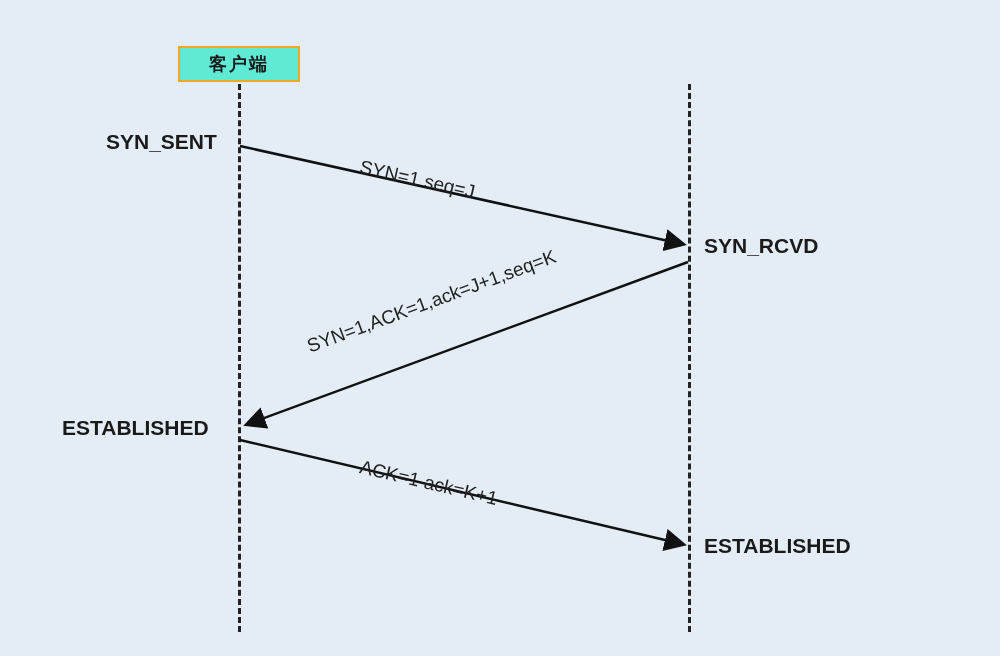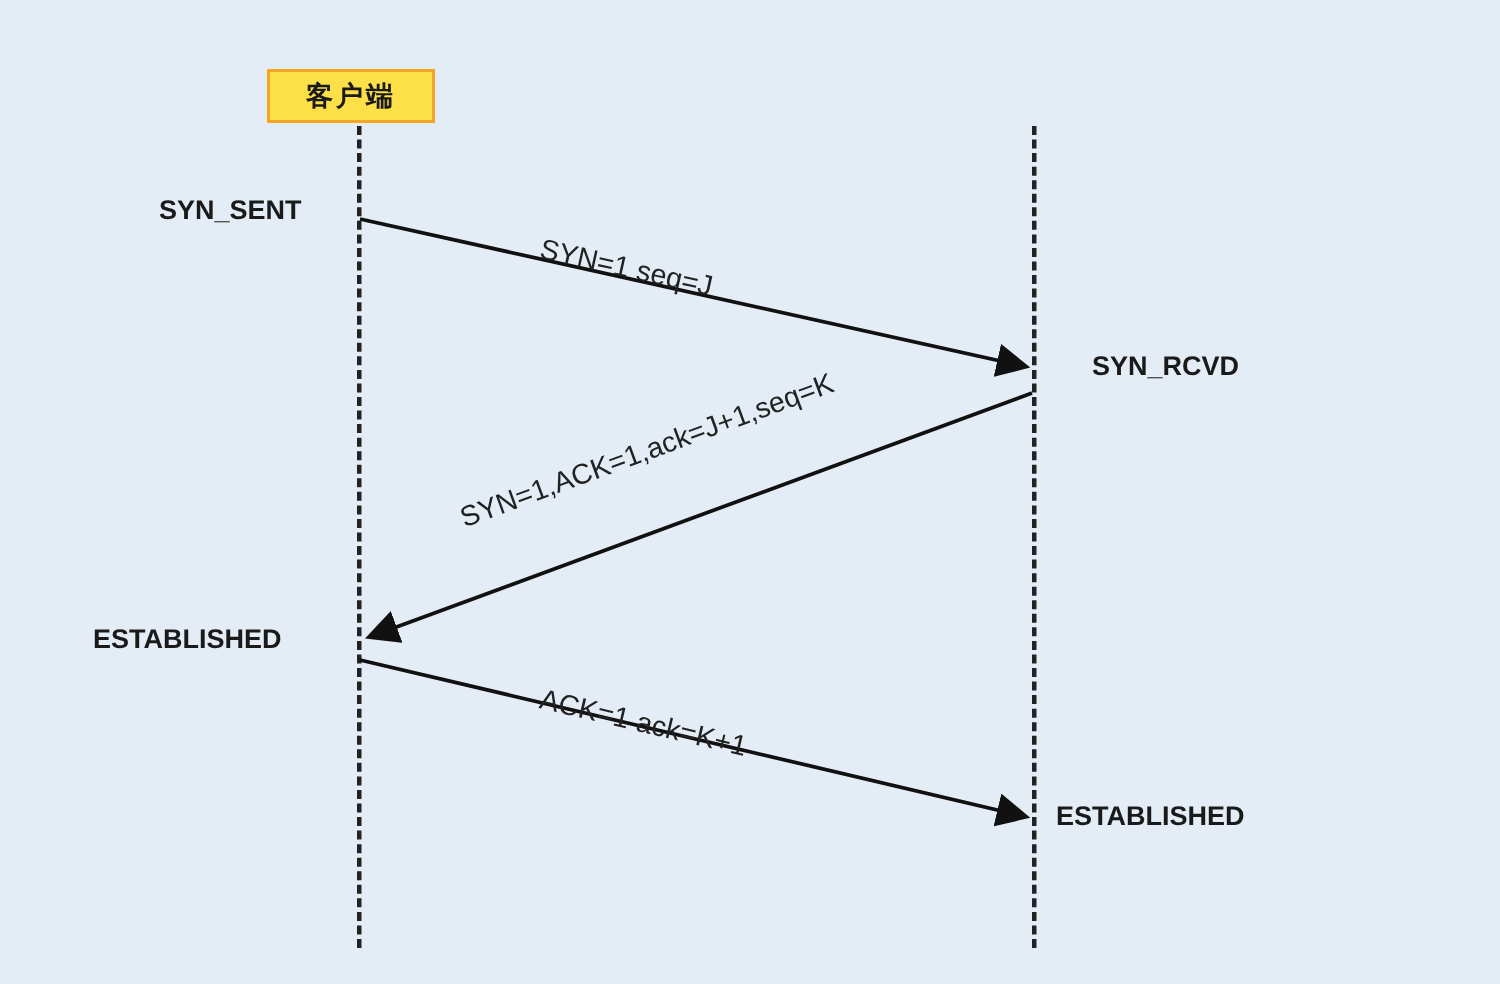--- a/index.html
+++ b/index.html
@@ -10,41 +10,41 @@
     font-family: "Helvetica Neue", Arial, "PingFang SC", "Microsoft YaHei", sans-serif;
     color: #1a1a1a;
   }
   .canvas {
     position: relative;
     width: 1000px; height: 656px;
   }
   .participant {
     position: absolute;
     top: 46px;
-    width: 112px;
+    width: 122px;
     height: 36px;
-    background: #fde047;
+    background: #5eead4;
     border: 2px solid #f5a623;
     display: flex;
     align-items: center;
     justify-content: center;
     font-size: 18px;
     font-weight: 600;
     letter-spacing: 2px;
   }
   .lifeline {
     position: absolute;
     top: 84px;
     width: 0;
     height: 548px;
     border-left: 3px dashed #222;
   }
   .state-label {
     position: absolute;
-    font-size: 18px;
+    font-size: 21px;
     font-weight: 600;
     white-space: nowrap;
     font-family: Arial, sans-serif;
   }
   svg.arrows {
     position: absolute;
     left: 0; top: 0;
     width: 1000px; height: 656px;
     pointer-events: none;
   }
@@ -62,21 +62,21 @@
 <div class="canvas">
 
   <div class="participant" style="left:178px;">
     <span>客户端</span>
   </div>
 
   <div class="lifeline" style="left:238px;"></div>
   <div class="lifeline" style="left:688px;"></div>
 
   <div class="state-label" style="left:106px; top:130px;">SYN_SENT</div>
-  <div class="state-label" style="left:704px; top:234px;margin-left:24px;">SYN_RCVD</div>
+  <div class="state-label" style="left:704px; top:234px;">SYN_RCVD</div>
   <div class="state-label" style="left:62px; top:416px;">ESTABLISHED</div>
   <div class="state-label" style="left:704px; top:534px;">ESTABLISHED</div>
 
   <svg class="arrows">
     <defs>
       <marker id="arrowhead" markerWidth="9" markerHeight="9" refX="7" refY="4.5" orient="auto">
         <polygon points="0 0, 9 4.5, 0 9" fill="#111"></polygon>
       </marker>
     </defs>
 

